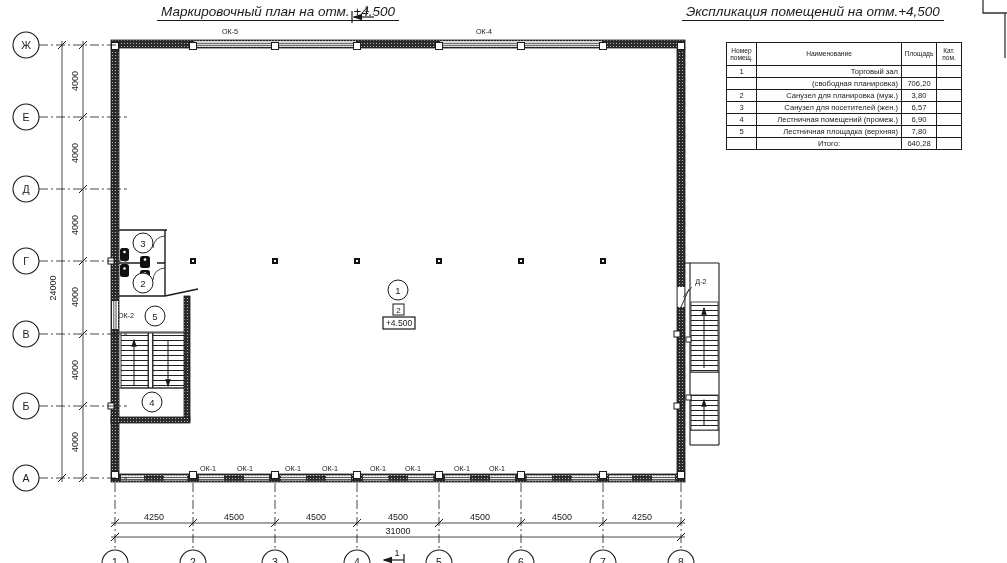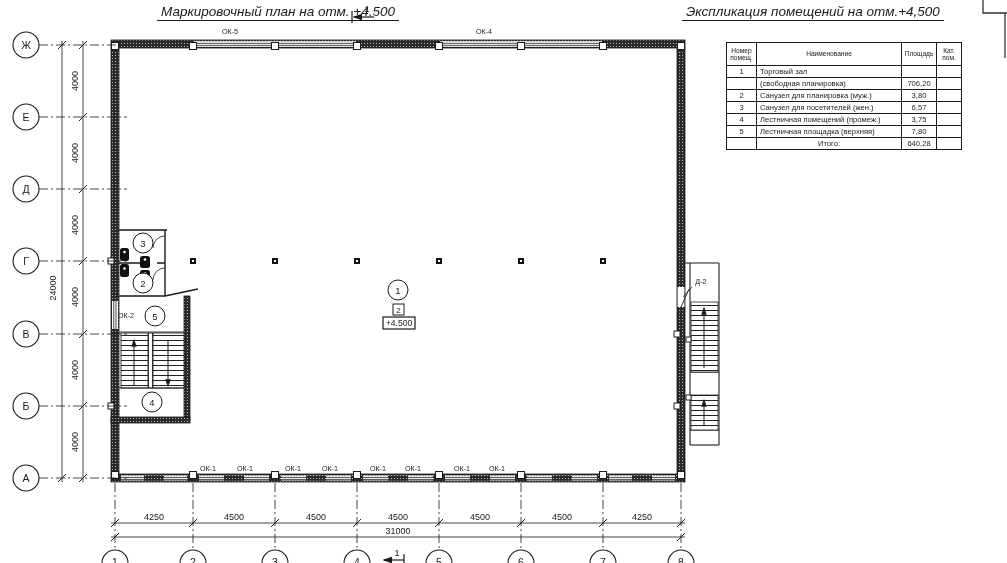--- a/index.html
+++ b/index.html
@@ -7,21 +7,21 @@
   #sheet{position:relative;width:1007px;height:563px;background:#fff;overflow:hidden;}
   #drawing{position:absolute;left:0;top:0;}
   .title{position:absolute;font-style:italic;font-size:13.5px;border-bottom:1.2px solid #1a1a1a;padding:0 4px 1px 4px;white-space:nowrap;}
   #plan-title{left:140px;top:4px;margin-left:17px;}
   #expl-title{left:682px;top:4px;}
   table.expl{position:absolute;left:726px;top:42px;border-collapse:collapse;table-layout:fixed;width:235px;background:#fff;}
   table.expl th,table.expl td{border:1px solid #1a1a1a;font-weight:normal;overflow:hidden;}
   table.expl{border:1.5px solid #1a1a1a;}
   table.expl th{font-size:6.6px;line-height:1.1;height:20px;text-align:center;padding:1px;}
   table.expl td{font-size:7.6px;height:11px;padding:0 3px;text-align:center;white-space:nowrap;}
-  table.expl td.nm{text-align:left;}
+  table.expl td.nm{text-align:right;}
   table.expl td.tot{text-align:center;}
   svg text{fill:#1a1a1a;font-family:"Liberation Sans",sans-serif;}
 </style>
 </head>
 <body>
 
 <div id="sheet">
 
 <svg id="drawing" width="1007" height="563" viewBox="0 0 1007 563">
   <defs>
@@ -382,21 +382,21 @@
   </tr>
   <tr>
     <td>3</td>
     <td class="nm">Санузел для посетителей (жен.)</td>
     <td>6,57</td>
     <td></td>
   </tr>
   <tr>
     <td>4</td>
     <td class="nm">Лестничная помещений (промеж.)</td>
-    <td>3,75</td>
+    <td>6,90</td>
     <td></td>
   </tr>
   <tr>
     <td>5</td>
     <td class="nm">Лестничная площадка (верхняя)</td>
     <td>7,80</td>
     <td></td>
   </tr>
   <tr>
     <td></td>

